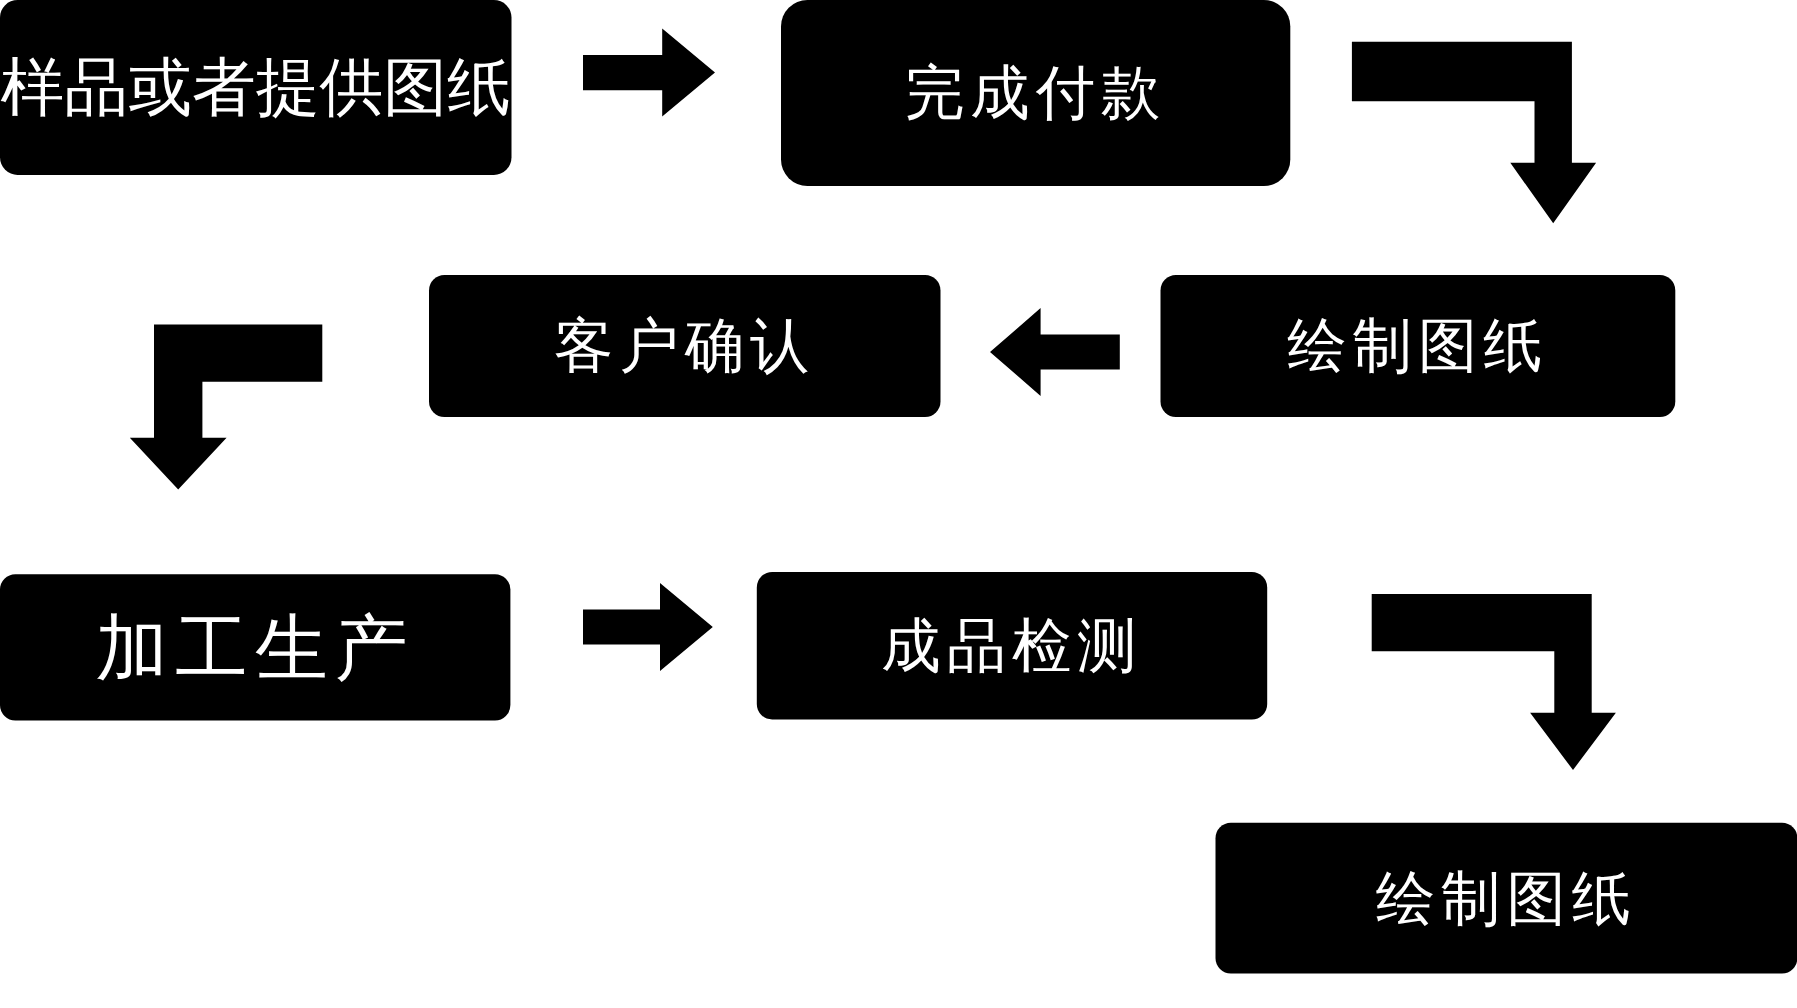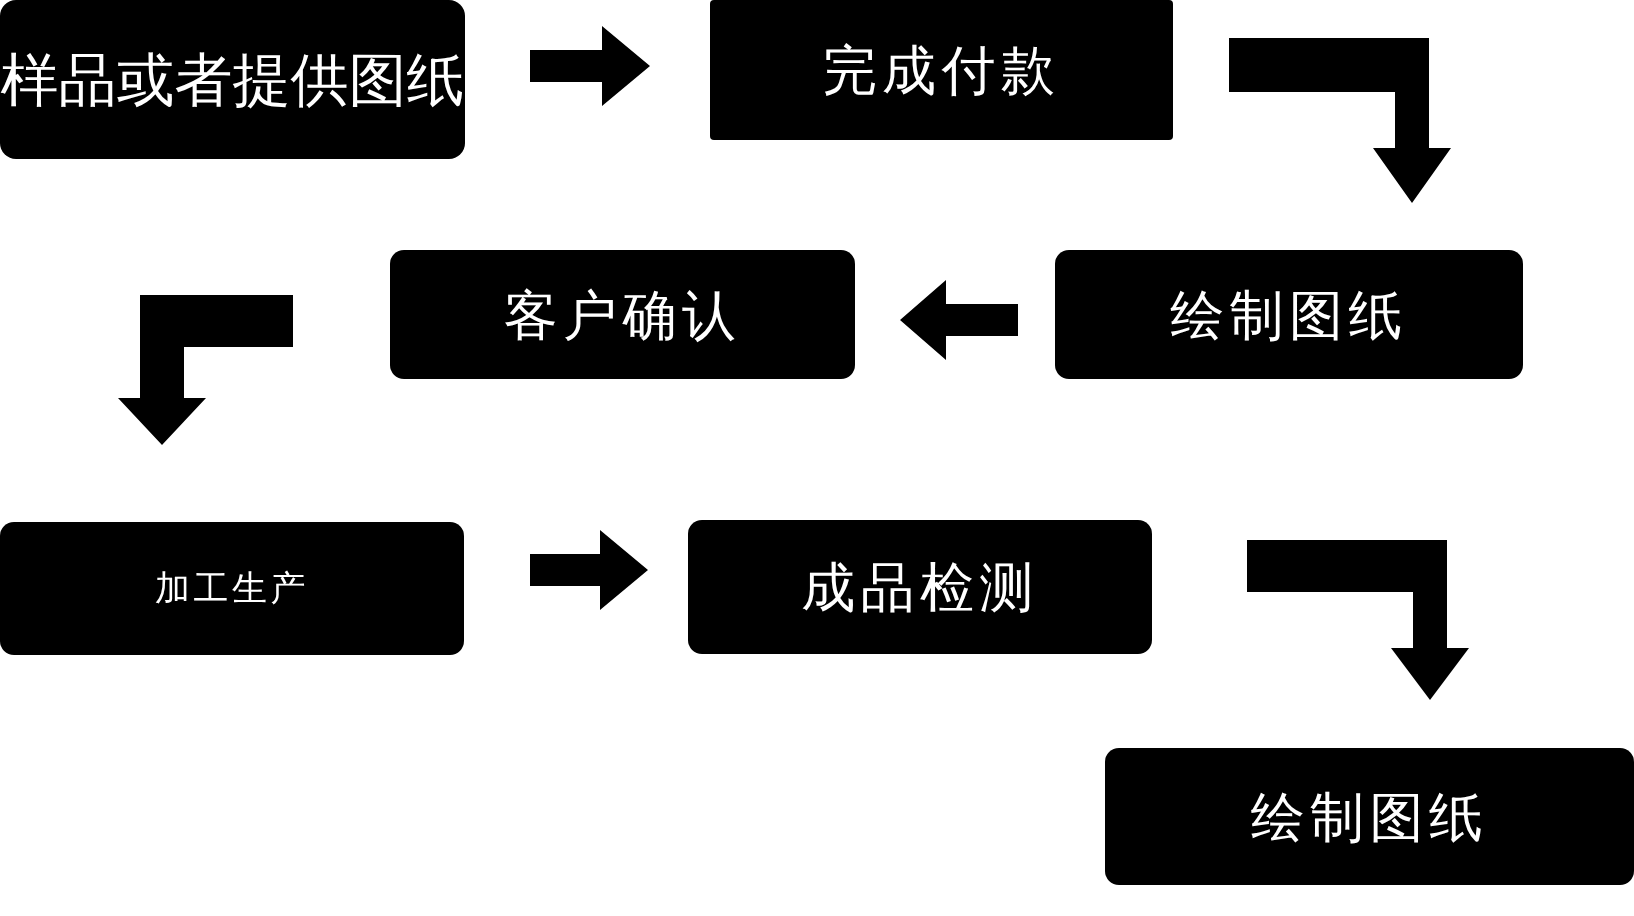--- a/index.html
+++ b/index.html
@@ -34,31 +34,31 @@
     letter-spacing: 0.10em;
     text-align: center;
     white-space: nowrap;
     line-height: 1;
     padding: 0 6px;
   }
   
   #node-sample        { left: 0px;    top: 0px;   width: 465px; height: 159px; border-radius: 16px; }
   #node-sample .node-label { font-size: 58px; letter-spacing: 0.0em; }
 
-  #node-payment       { left: 710px;  top: 0px;   width: 463px; height: 140px; border-radius: 4px; }
+  #node-payment       { left: 710px;  top: 0px;   width: 463px; height: 169px; border-radius: 24px; }
   #node-payment .node-label { font-size: 54px; }
 
   #node-drawing       { left: 1055px; top: 250px; width: 468px; height: 129px; }
   #node-drawing .node-label { font-size: 54px; }
 
   #node-confirm       { left: 390px;  top: 250px; width: 465px; height: 129px; }
   #node-confirm .node-label { font-size: 54px; }
 
   #node-production    { left: 0px;    top: 522px; width: 464px; height: 133px; }
-  #node-production .node-label { font-size: 35px; font-family: Liberation Serif, serif; }
+  #node-production .node-label { font-size: 66px; }
 
   #node-inspection    { left: 688px;  top: 520px; width: 464px; height: 134px; }
   #node-inspection .node-label { font-size: 54px; }
 
   #node-shipment      { left: 1105px; top: 748px; width: 529px; height: 137px; }
   #node-shipment .node-label { font-size: 54px; }
 
   
   .arrow-svg {
     position: absolute;

